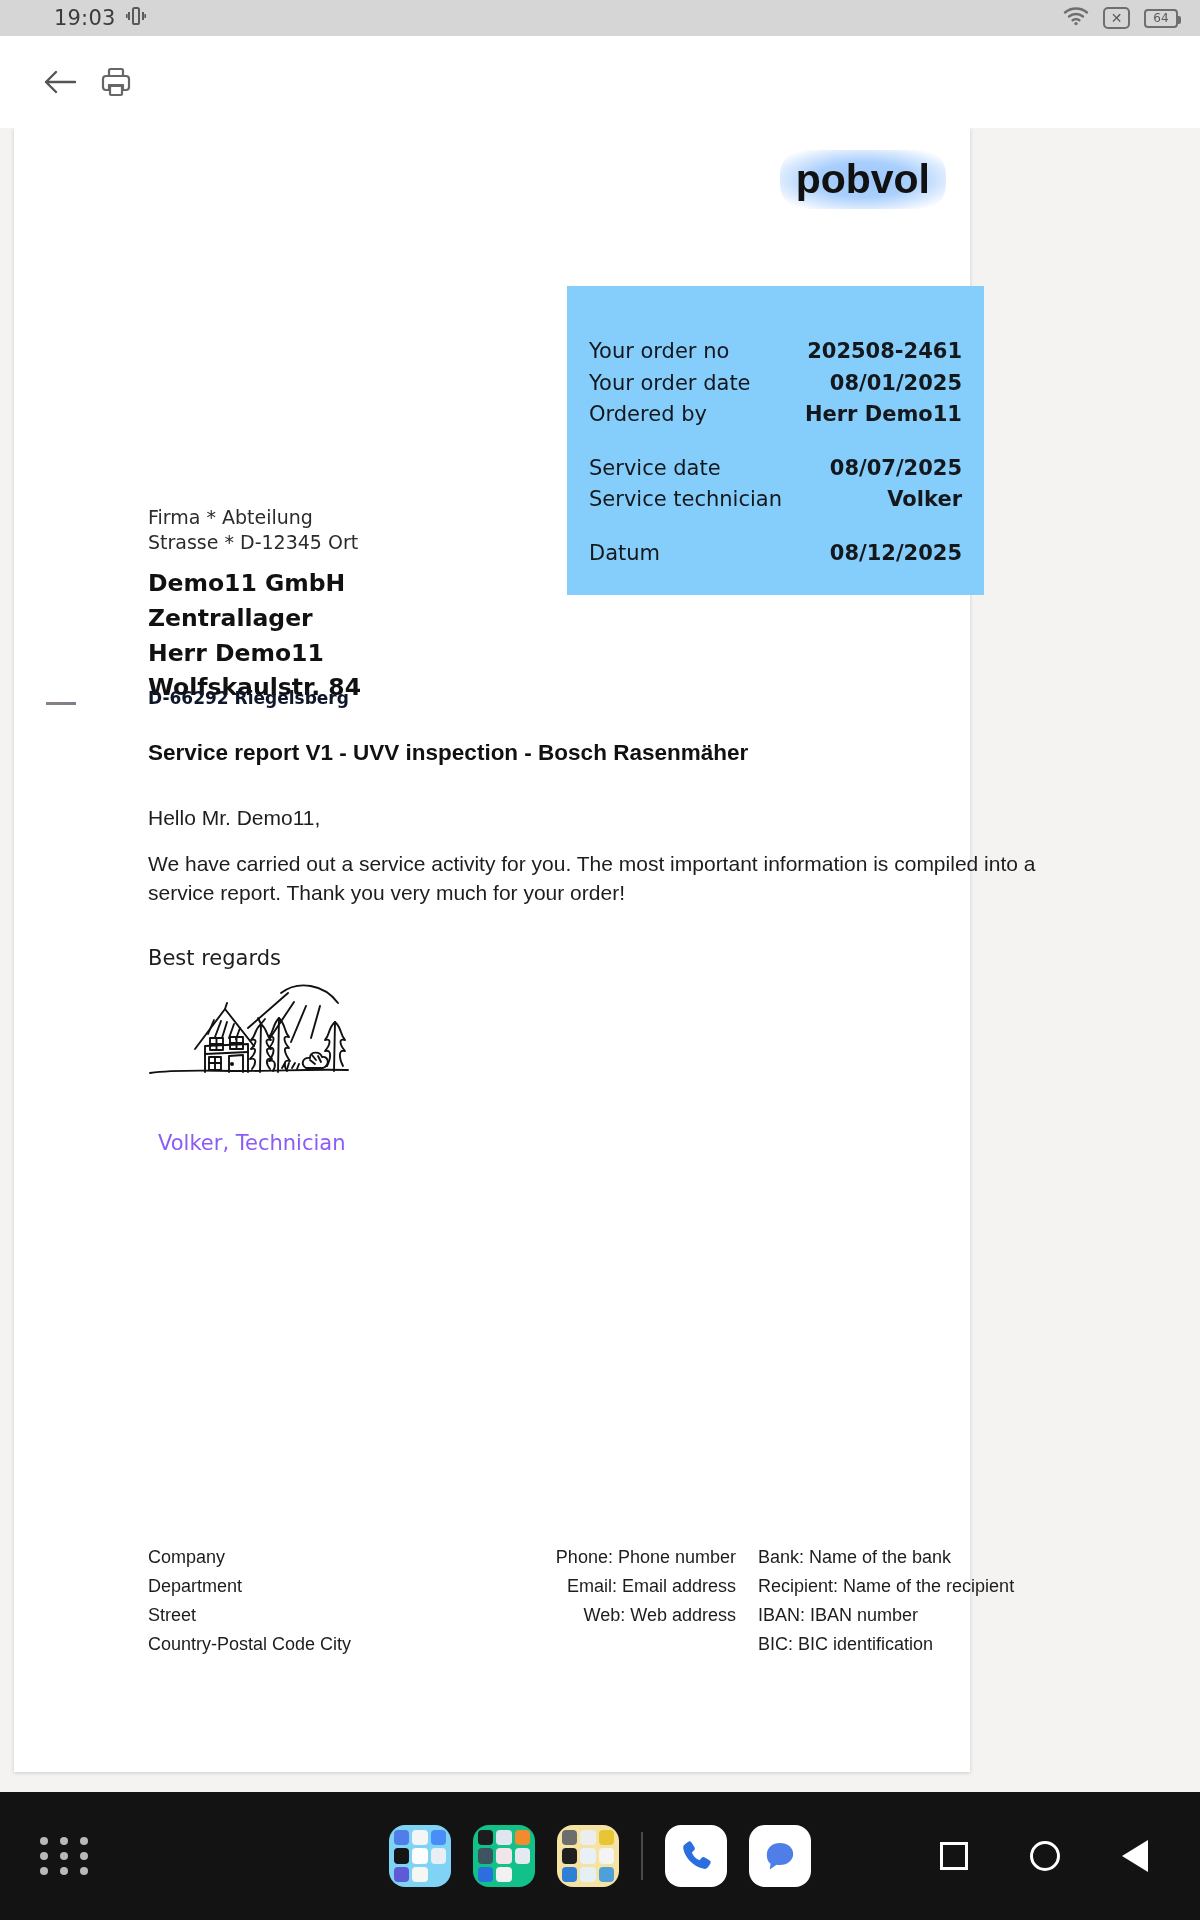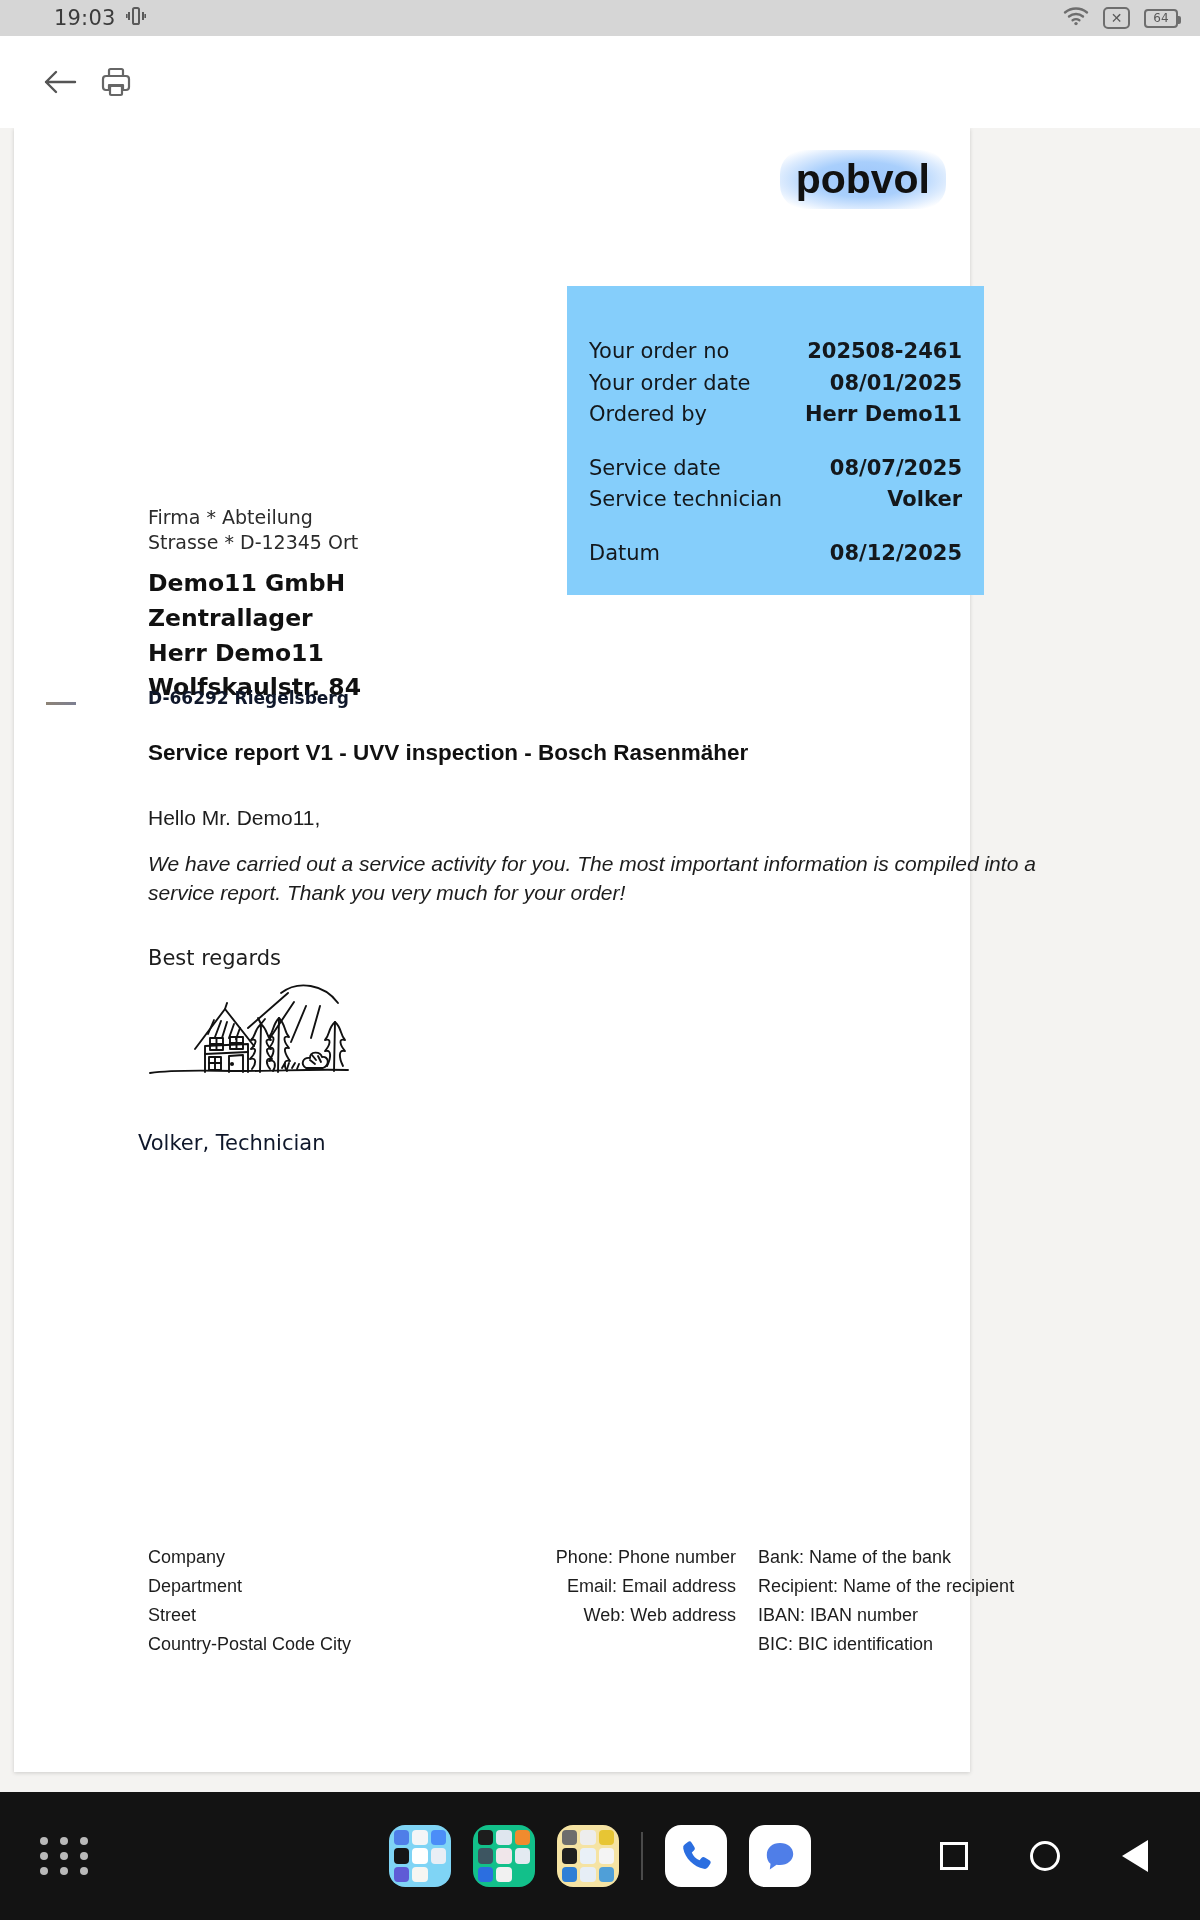--- a/index.html
+++ b/index.html
@@ -126,33 +126,32 @@
   .greeting {
     position: absolute; left: 134px; top: 678px;
     font-size: 21px; color: #1d1d1d;
     font-family: "Liberation Sans", sans-serif;
   }
   .paragraph {
     position: absolute; left: 134px; top: 722px;
     width: 930px;
     font-size: 21px; line-height: 1.38; color: #1d1d1d;
     font-family: "Liberation Sans", sans-serif;
-    font-style: italic;
   }
   .closing {
     position: absolute; left: 134px; top: 818px;
     font-size: 21px; color: #1d1d1d;
   }
   .signature-sketch {
     position: absolute; left: 134px; top: 848px;
     width: 208px; height: 110px;
   }
   .signer {
-    position: absolute; left: 124px; top: 1003px;
-    font-size: 21px; color: #0f172a;
+    position: absolute; left: 144px; top: 1003px;
+    font-size: 21px; color: #8b5cf6;
   }
 
   
   .footer {
     position: absolute; left: 134px; top: 1415px;
     width: 904px;
     display: flex;
     font-size: 18px; line-height: 1.62; color: #1d1d1d;
     font-family: "Liberation Sans", sans-serif;
   }

